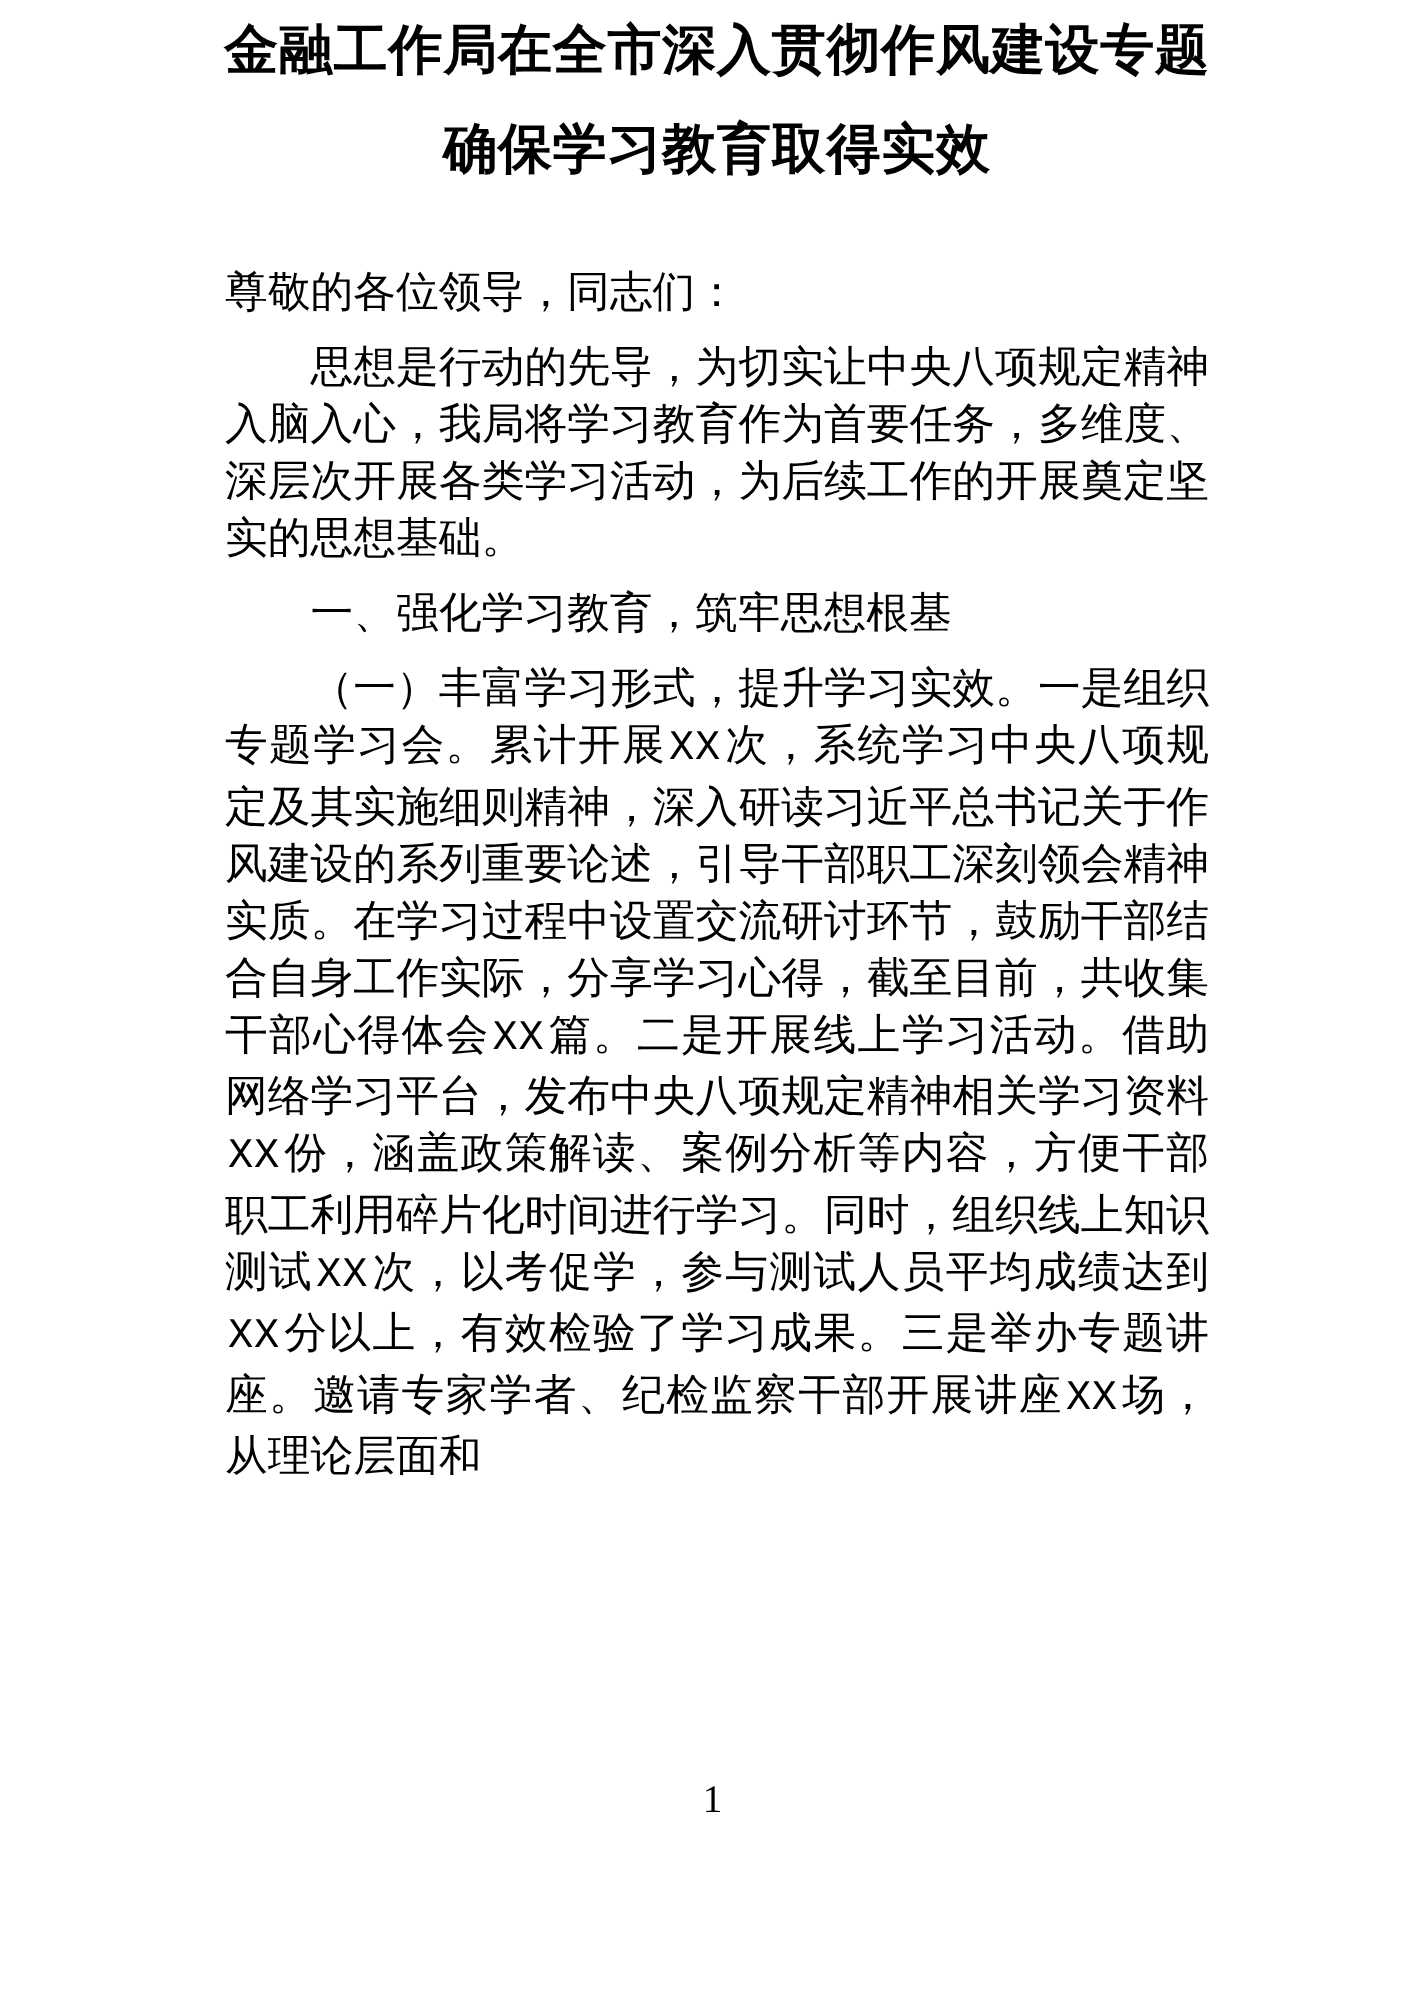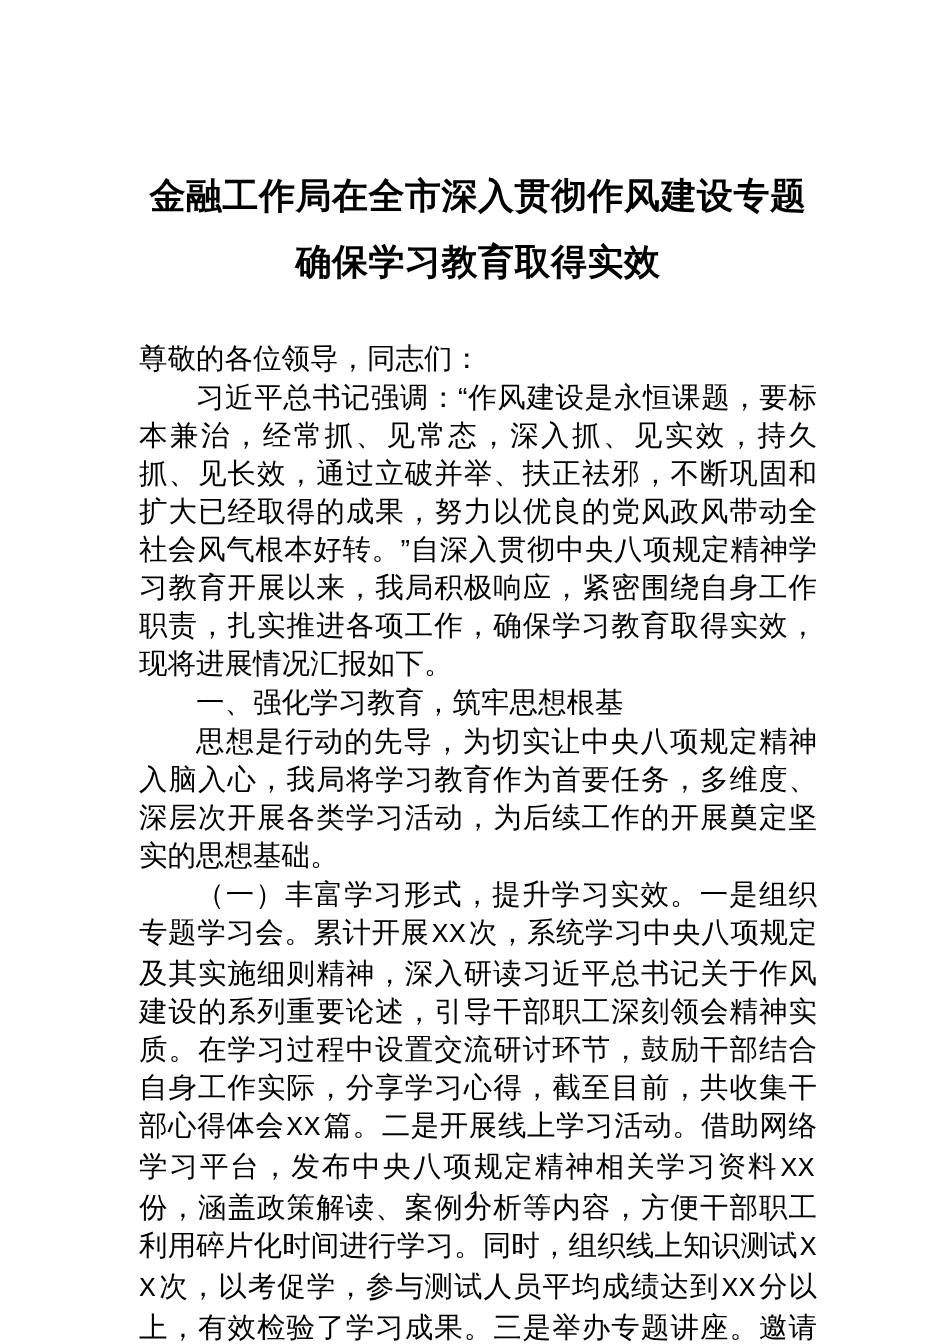--- a/index.html
+++ b/index.html
@@ -21,36 +21,35 @@
     box-sizing: border-box;
   }
   .content {
     position: absolute;
     left: 138px;
     top: 0;
     width: 680px;
   }
   .doc-title {
     margin: 0;
-    padding-top: 163px;
     font-size: 36px;
     font-weight: bold;
     line-height: 66px;
     text-align: center;
     letter-spacing: 0.5px;
     font-family: Liberation Serif, serif;
   }
   .title-line {
     display: block;
   }
   .body-block {
     margin-top: 44px;
   }
   p.para {
-    margin: 1px;
+    margin: 12px;
     font-size: 28.5px;
     line-height: 38px;
     text-align: justify;
     text-justify: inter-ideograph;
     letter-spacing: 0px;
     font-family: "Liberation Sans", "DejaVu Sans", sans-serif;
     word-break: break-all;
   }
   p.indent {
     text-indent: 57px;
@@ -84,25 +83,24 @@
 
     <h1 class="doc-title">
       <span class="title-line">金融工作局在全市深入贯彻作风建设专题</span>
       <span class="title-line">确保学习教育取得实效</span>
     </h1>
 
     <div class="body-block">
 
       <p class="para noindent">尊敬的各位领导，同志们：</p>
 
-      <p class="para indent">习近平总书记强调：“作风建设是永恒课题，要标本兼治，经常抓、见常态，深入抓、见实效，持久抓、见长效，通过立破并举、扶正祛邪，不断巩固和扩大已经取得的成果，努力以优良的党风政风带动全社会风气根本好转。”自深入贯彻中央八项规定精神学习教育开展以来，我局积极响应，紧密围绕自身工作职责，扎实推进各项工作，确保学习教育取得实效，现将进展情况汇报如下。</p>
+
+      <p class="para indent">思想是行动的先导，为切实让中央八项规定精神入脑入心，我局将学习教育作为首要任务，多维度、深层次开展各类学习活动，为后续工作的开展奠定坚实的思想基础。</p>
 
       <p class="para indent">一、强化学习教育，筑牢思想根基</p>
-
-      <p class="para indent">思想是行动的先导，为切实让中央八项规定精神入脑入心，我局将学习教育作为首要任务，多维度、深层次开展各类学习活动，为后续工作的开展奠定坚实的思想基础。</p>
 
       <p class="para indent">（一）丰富学习形式，提升学习实效。一是组织专题学习会。累计开展<span class="ph">XX</span>次，系统学习中央八项规定及其实施细则精神，深入研读习近平总书记关于作风建设的系列重要论述，引导干部职工深刻领会精神实质。在学习过程中设置交流研讨环节，鼓励干部结合自身工作实际，分享学习心得，截至目前，共收集干部心得体会<span class="ph">XX</span>篇。二是开展线上学习活动。借助网络学习平台，发布中央八项规定精神相关学习资料<span class="ph">XX</span>份，涵盖政策解读、案例分析等内容，方便干部职工利用碎片化时间进行学习。同时，组织线上知识测试<span class="ph">XX</span>次，以考促学，参与测试人员平均成绩达到<span class="ph">XX</span>分以上，有效检验了学习成果。三是举办专题讲座。邀请专家学者、纪检监察干部开展讲座<span class="ph">XX</span>场，从理论层面和</p>
 
     </div>
 
   </div>
 
   <div class="page-number">1</div>
 
 </div>

